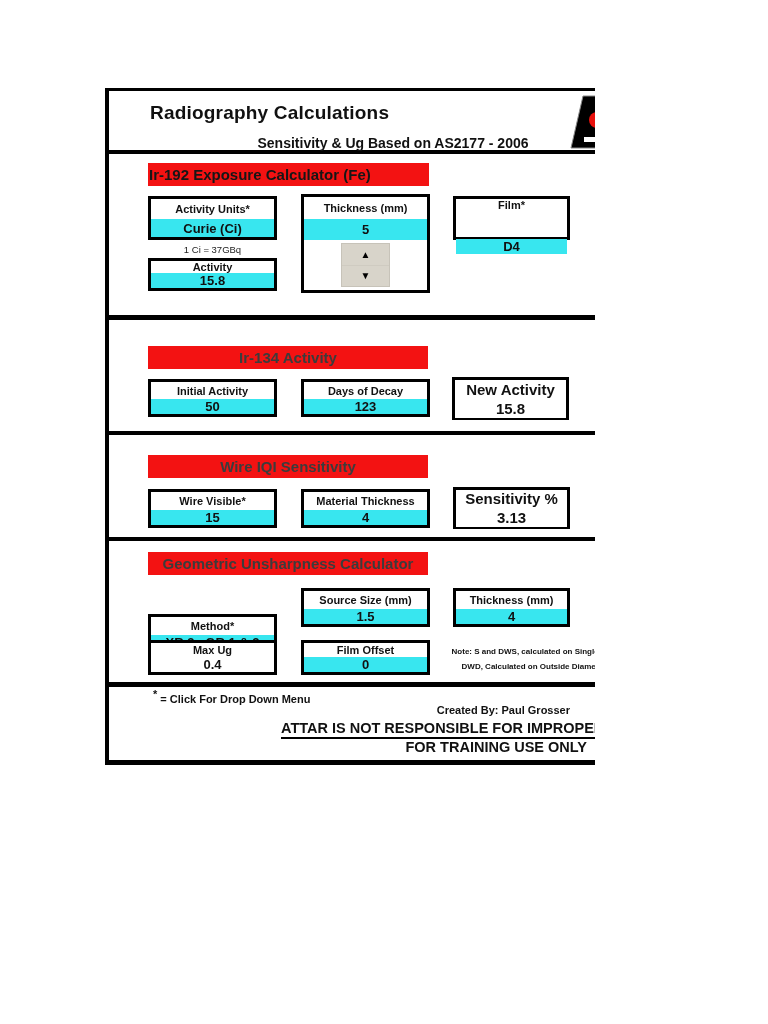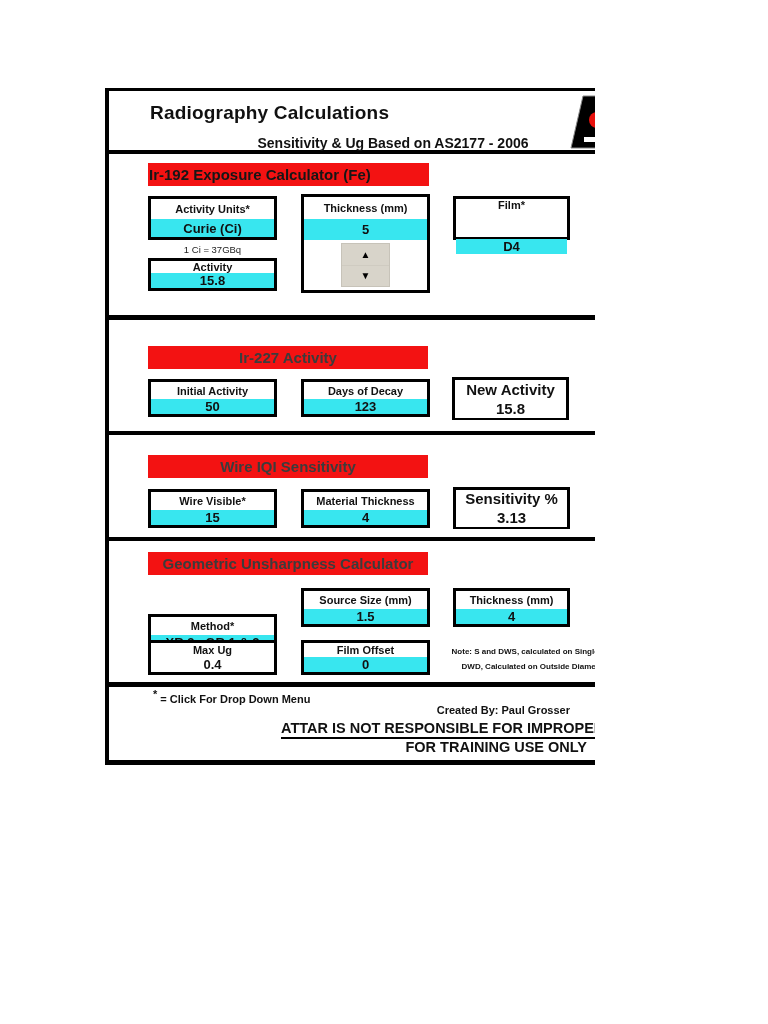--- a/index.html
+++ b/index.html
@@ -82,21 +82,21 @@
     </div>
 
     <div class="smallnote" style="left:43px;top:156px;width:129px;">1 Ci = 37GBq</div>
 
     <div class="box" style="left:43px;top:170px;width:129px;height:33px;">
       <div class="hdr" style="height:15px;">Activity</div>
       <div class="val cyan">15.8</div>
     </div>
 
 
-    <div class="banner center" style="top:258px;">Ir-227 Activity</div>
+    <div class="banner center" style="top:258px;">Ir-134 Activity</div>
 
     <div class="box" style="left:43px;top:291px;width:129px;height:38px;">
       <div class="hdr" style="height:19px;">Initial Activity</div>
       <div class="val cyan">50</div>
     </div>
 
     <div class="box" style="left:196px;top:291px;width:129px;height:38px;">
       <div class="hdr" style="height:19px;">Days of Decay</div>
       <div class="val cyan">123</div>
     </div>

